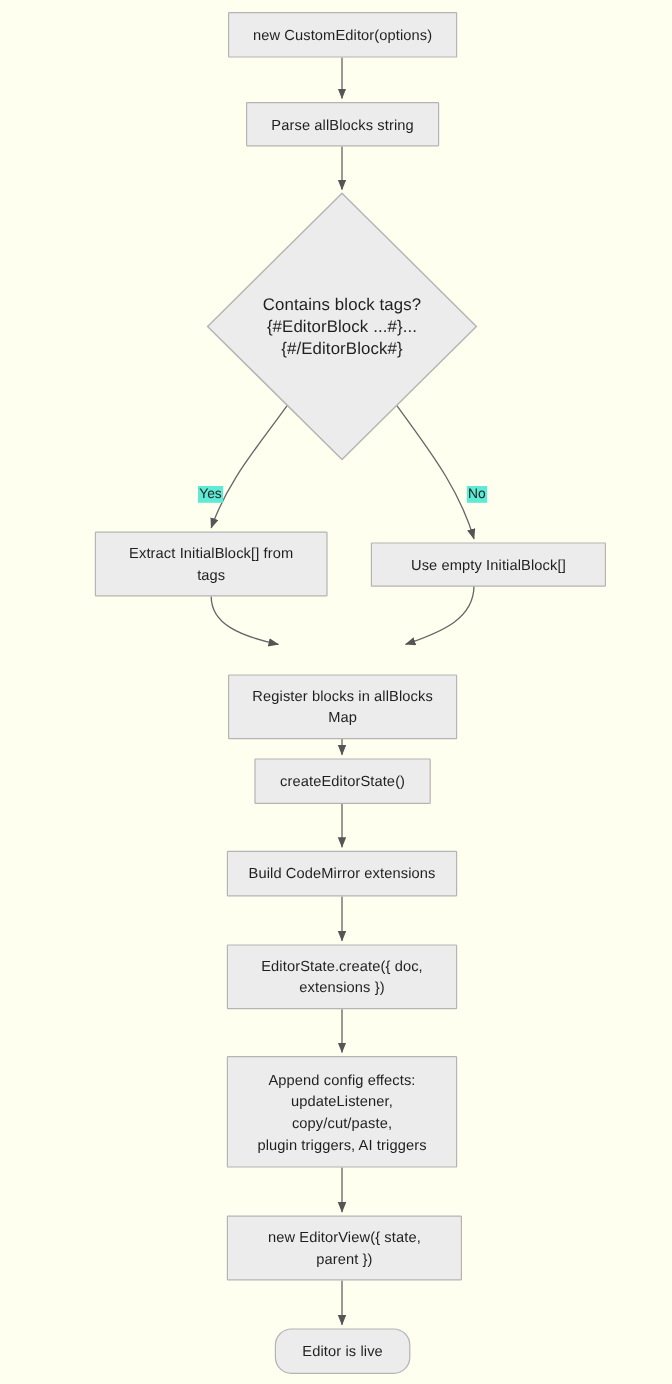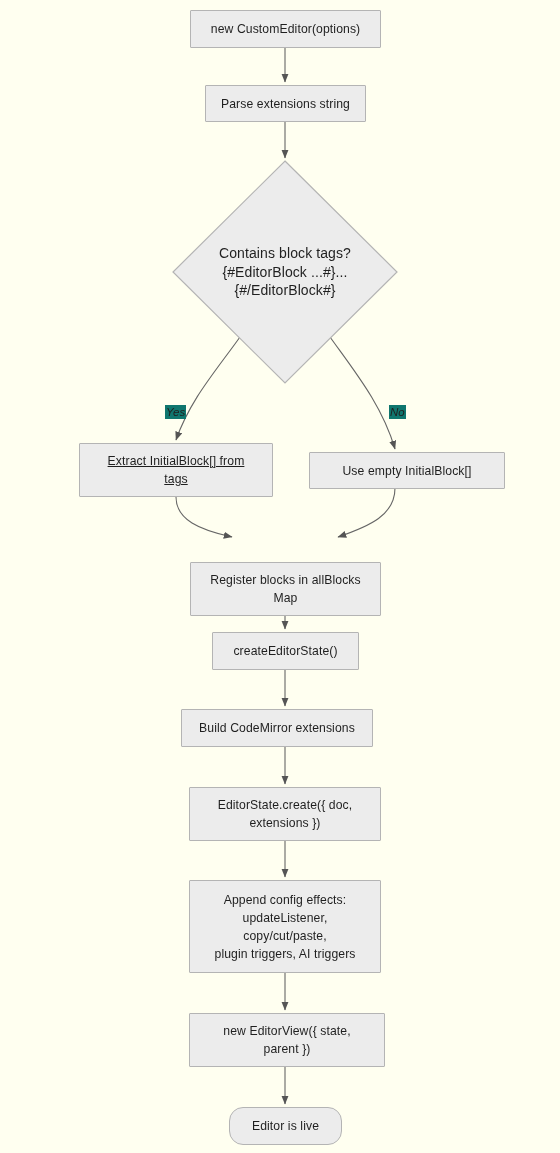--- a/index.html
+++ b/index.html
@@ -62,27 +62,26 @@
     z-index: 2;
     text-align: center;
     color: #1f1f1f;
     font-size: 14px;
     line-height: 18.5px;
     white-space: pre-line;
     letter-spacing: 0.1px;
   }
   .edge-label {
     position: absolute;
-    background: #0f766e;
+    background: #5eead4;
     color: #1f1f1f;
     font-size: 11.5px;
     line-height: 14px;
     padding: 0 1px;
     white-space: nowrap;
-    font-style: italic;
   }
 </style>
 </head>
 <body>
 
 <div id="flowchart">
 
   <svg class="edges" viewBox="0 0 560 1153">
     <defs>
       <marker id="arrow" markerWidth="9" markerHeight="9" refX="7.5" refY="3.2" orient="auto" markerUnits="strokeWidth">
@@ -103,54 +102,54 @@
       <path d="M285,973 L285,1010"></path>
       <path d="M285,1067 L285,1104"></path>
     </g>
   </svg>
 
   <div class="node" style="left:190px; top:10px; width:191px; height:38px;">
     <span>new CustomEditor(options)</span>
   </div>
 
   <div class="node" style="left:205px; top:85px; width:161px; height:37px;">
-    <span>Parse extensions string</span>
+    <span>Parse allBlocks string</span>
   </div>
 
   <div class="diamond-wrap" style="left:172px; top:160px; width:226px; height:224px;">
     <svg class="diamond-shape" viewBox="0 0 226 224" preserveAspectRatio="none">
       <polygon points="113,1 225,112 113,223 1,112" fill="#ececec" stroke="#b4b4b4" stroke-width="1.2"></polygon>
     </svg>
     <div class="diamond-label">Contains block tags?
 {#EditorBlock ...#}...
 {#/EditorBlock#}</div>
   </div>
 
   <div class="edge-label" style="left:165px; top:405px;">Yes</div>
   <div class="edge-label" style="left:389px; top:405px;">No</div>
 
-  <div class="node" style="left:79px; top:443px; width:194px; height:54px;text-decoration:underline;">
+  <div class="node" style="left:79px; top:443px; width:194px; height:54px;">
     <span>Extract InitialBlock[] from
 tags</span>
   </div>
 
   <div class="node" style="left:309px; top:452px; width:196px; height:37px;">
     <span>Use empty InitialBlock[]</span>
   </div>
 
   <div class="node" style="left:190px; top:538px; width:191px; height:54px;margin-top:24px;">
     <span>Register blocks in allBlocks
 Map</span>
   </div>
 
   <div class="node" style="left:212px; top:632px; width:147px; height:38px;">
     <span>createEditorState()</span>
   </div>
 
-  <div class="node" style="left:181px; top:709px; width:192px; height:38px;">
+  <div class="node" style="left:189px; top:709px; width:192px; height:38px;">
     <span>Build CodeMirror extensions</span>
   </div>
 
   <div class="node" style="left:189px; top:787px; width:192px; height:54px;">
     <span>EditorState.create({ doc,
 extensions })</span>
   </div>
 
   <div class="node" style="left:189px; top:880px; width:192px; height:93px;">
     <span>Append config effects:

